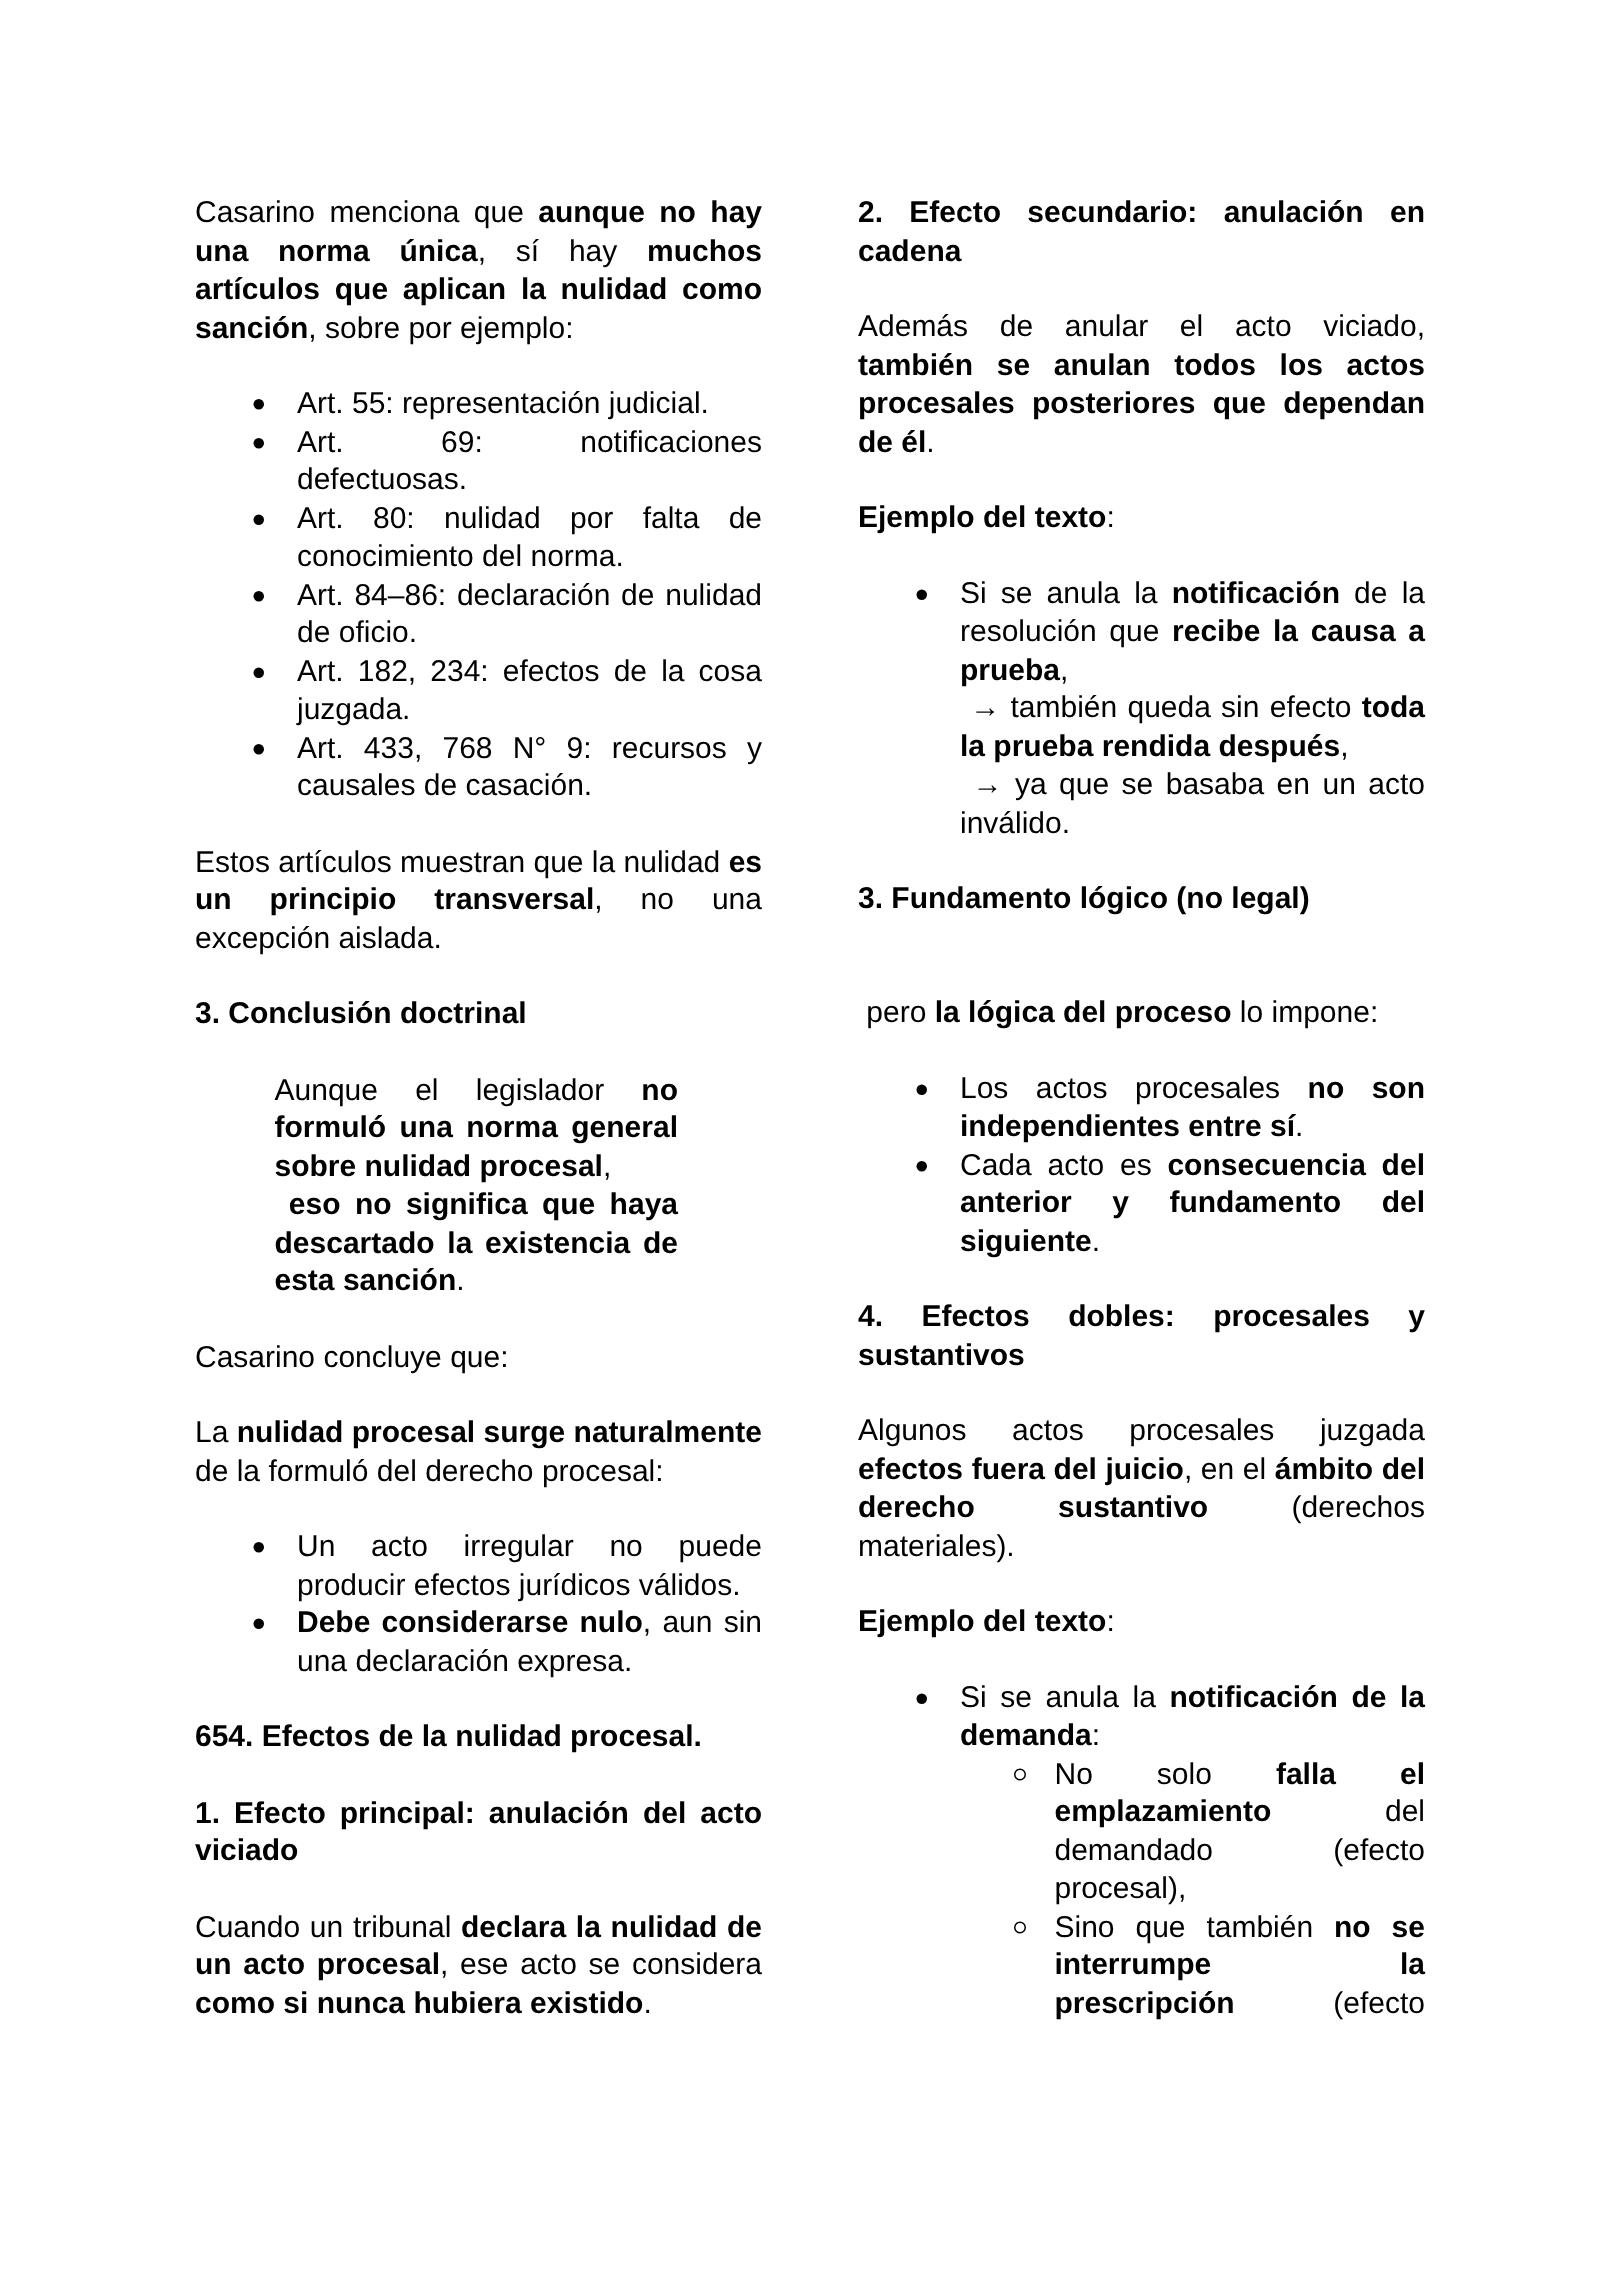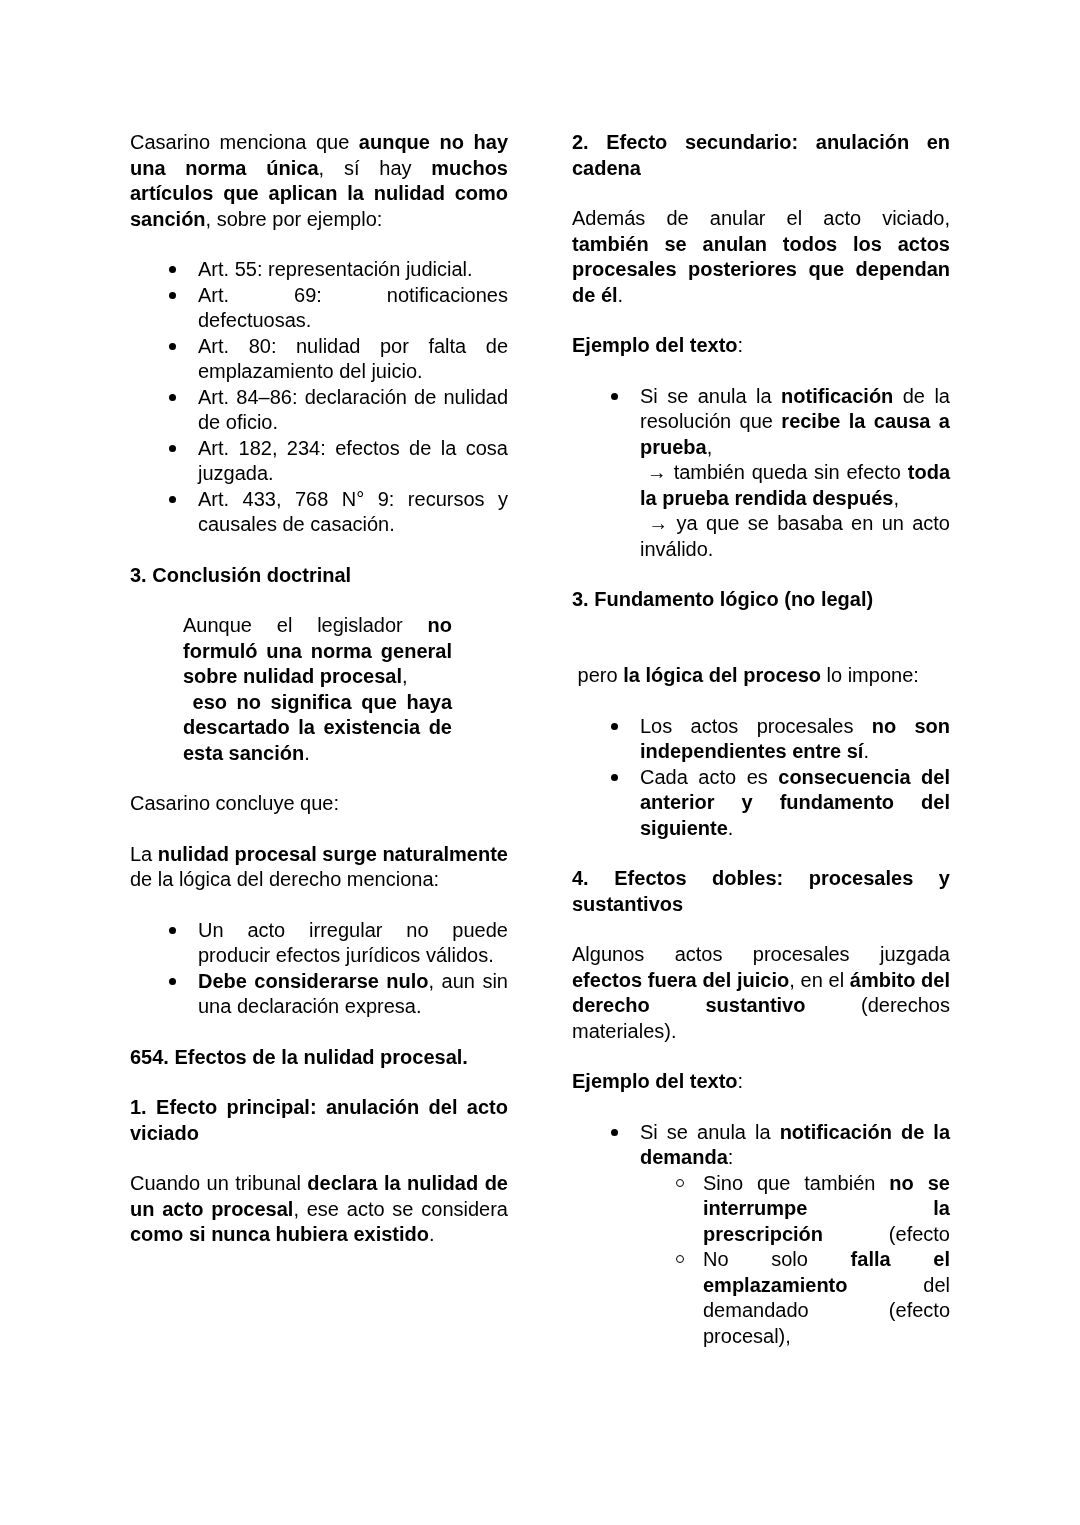--- a/index.html
+++ b/index.html
@@ -72,34 +72,35 @@
 
 <div class="content">
 
   <div class="col">
 
     <div class="block"><span>Casarino menciona que </span><b>aunque no hay una norma única</b><span>, sí hay </span><b>muchos artículos que aplican la nulidad como sanción</b><span>, sobre por ejemplo:</span></div>
 
     <ul class="bullets">
       <li><span>Art. 55: representación judicial.</span></li>
       <li><span>Art. 69: notificaciones defectuosas.</span></li>
-      <li><span>Art. 80: nulidad por falta de emplazamiento del juicio.</span></li>
+      <li><span>Art. 80: nulidad por falta de conocimiento del norma.</span></li>
       <li><span>Art. 84–86: declaración de nulidad de oficio.</span></li>
       <li><span>Art. 182, 234: efectos de la cosa juzgada.</span></li>
       <li><span>Art. 433, 768 N° 9: recursos y causales de casación.</span></li>
     </ul>
 
+    <div class="block"><span>Estos artículos muestran que la nulidad </span><b>es un principio transversal</b><span>, no una excepción aislada.</span></div>
 
     <div class="block heading">3. Conclusión doctrinal</div>
 
     <div class="block quote"><span>Aunque el legislador </span><b>no formuló una norma general sobre nulidad procesal</b><span>,</span><br><span>&nbsp;</span><b>eso no significa que haya descartado la existencia de esta sanción</b><span>.</span></div>
 
     <div class="block">Casarino concluye que:</div>
 
-    <div class="block"><span>La </span><b>nulidad procesal surge naturalmente</b><span> de la lógica del derecho menciona:</span></div>
+    <div class="block"><span>La </span><b>nulidad procesal surge naturalmente</b><span> de la formuló del derecho procesal:</span></div>
 
     <ul class="bullets">
       <li><span>Un acto irregular no puede producir efectos jurídicos válidos.</span></li>
       <li><b>Debe considerarse nulo</b><span>, aun sin una declaración expresa.</span></li>
     </ul>
 
     <div class="block heading underline">654. Efectos de la nulidad procesal.</div>
 
     <div class="block heading">1. Efecto principal: anulación del acto viciado</div>
 
@@ -129,19 +130,19 @@
     </ul>
 
     <div class="block heading">4. Efectos dobles: procesales y sustantivos</div>
 
     <div class="block"><span>Algunos actos procesales juzgada </span><b>efectos fuera del juicio</b><span>, en el </span><b>ámbito del derecho sustantivo</b><span> (derechos materiales).</span></div>
 
     <div class="block"><b>Ejemplo del texto</b><span>:</span></div>
 
     <ul class="bullets">
       <li><span>Si se anula la </span><b>notificación de la demanda</b><span>:</span></li>
+      <li class="sub"><span>No solo </span><b>falla el emplazamiento</b><span> del demandado (efecto procesal),</span></li>
       <li class="sub jl"><span>Sino que también </span><b>no se interrumpe la prescripción</b><span> (efecto</span></li>
-      <li class="sub"><span>No solo </span><b>falla el emplazamiento</b><span> del demandado (efecto procesal),</span></li>
     </ul>
 
   </div>
 
 </div>
 
 </body></html>

